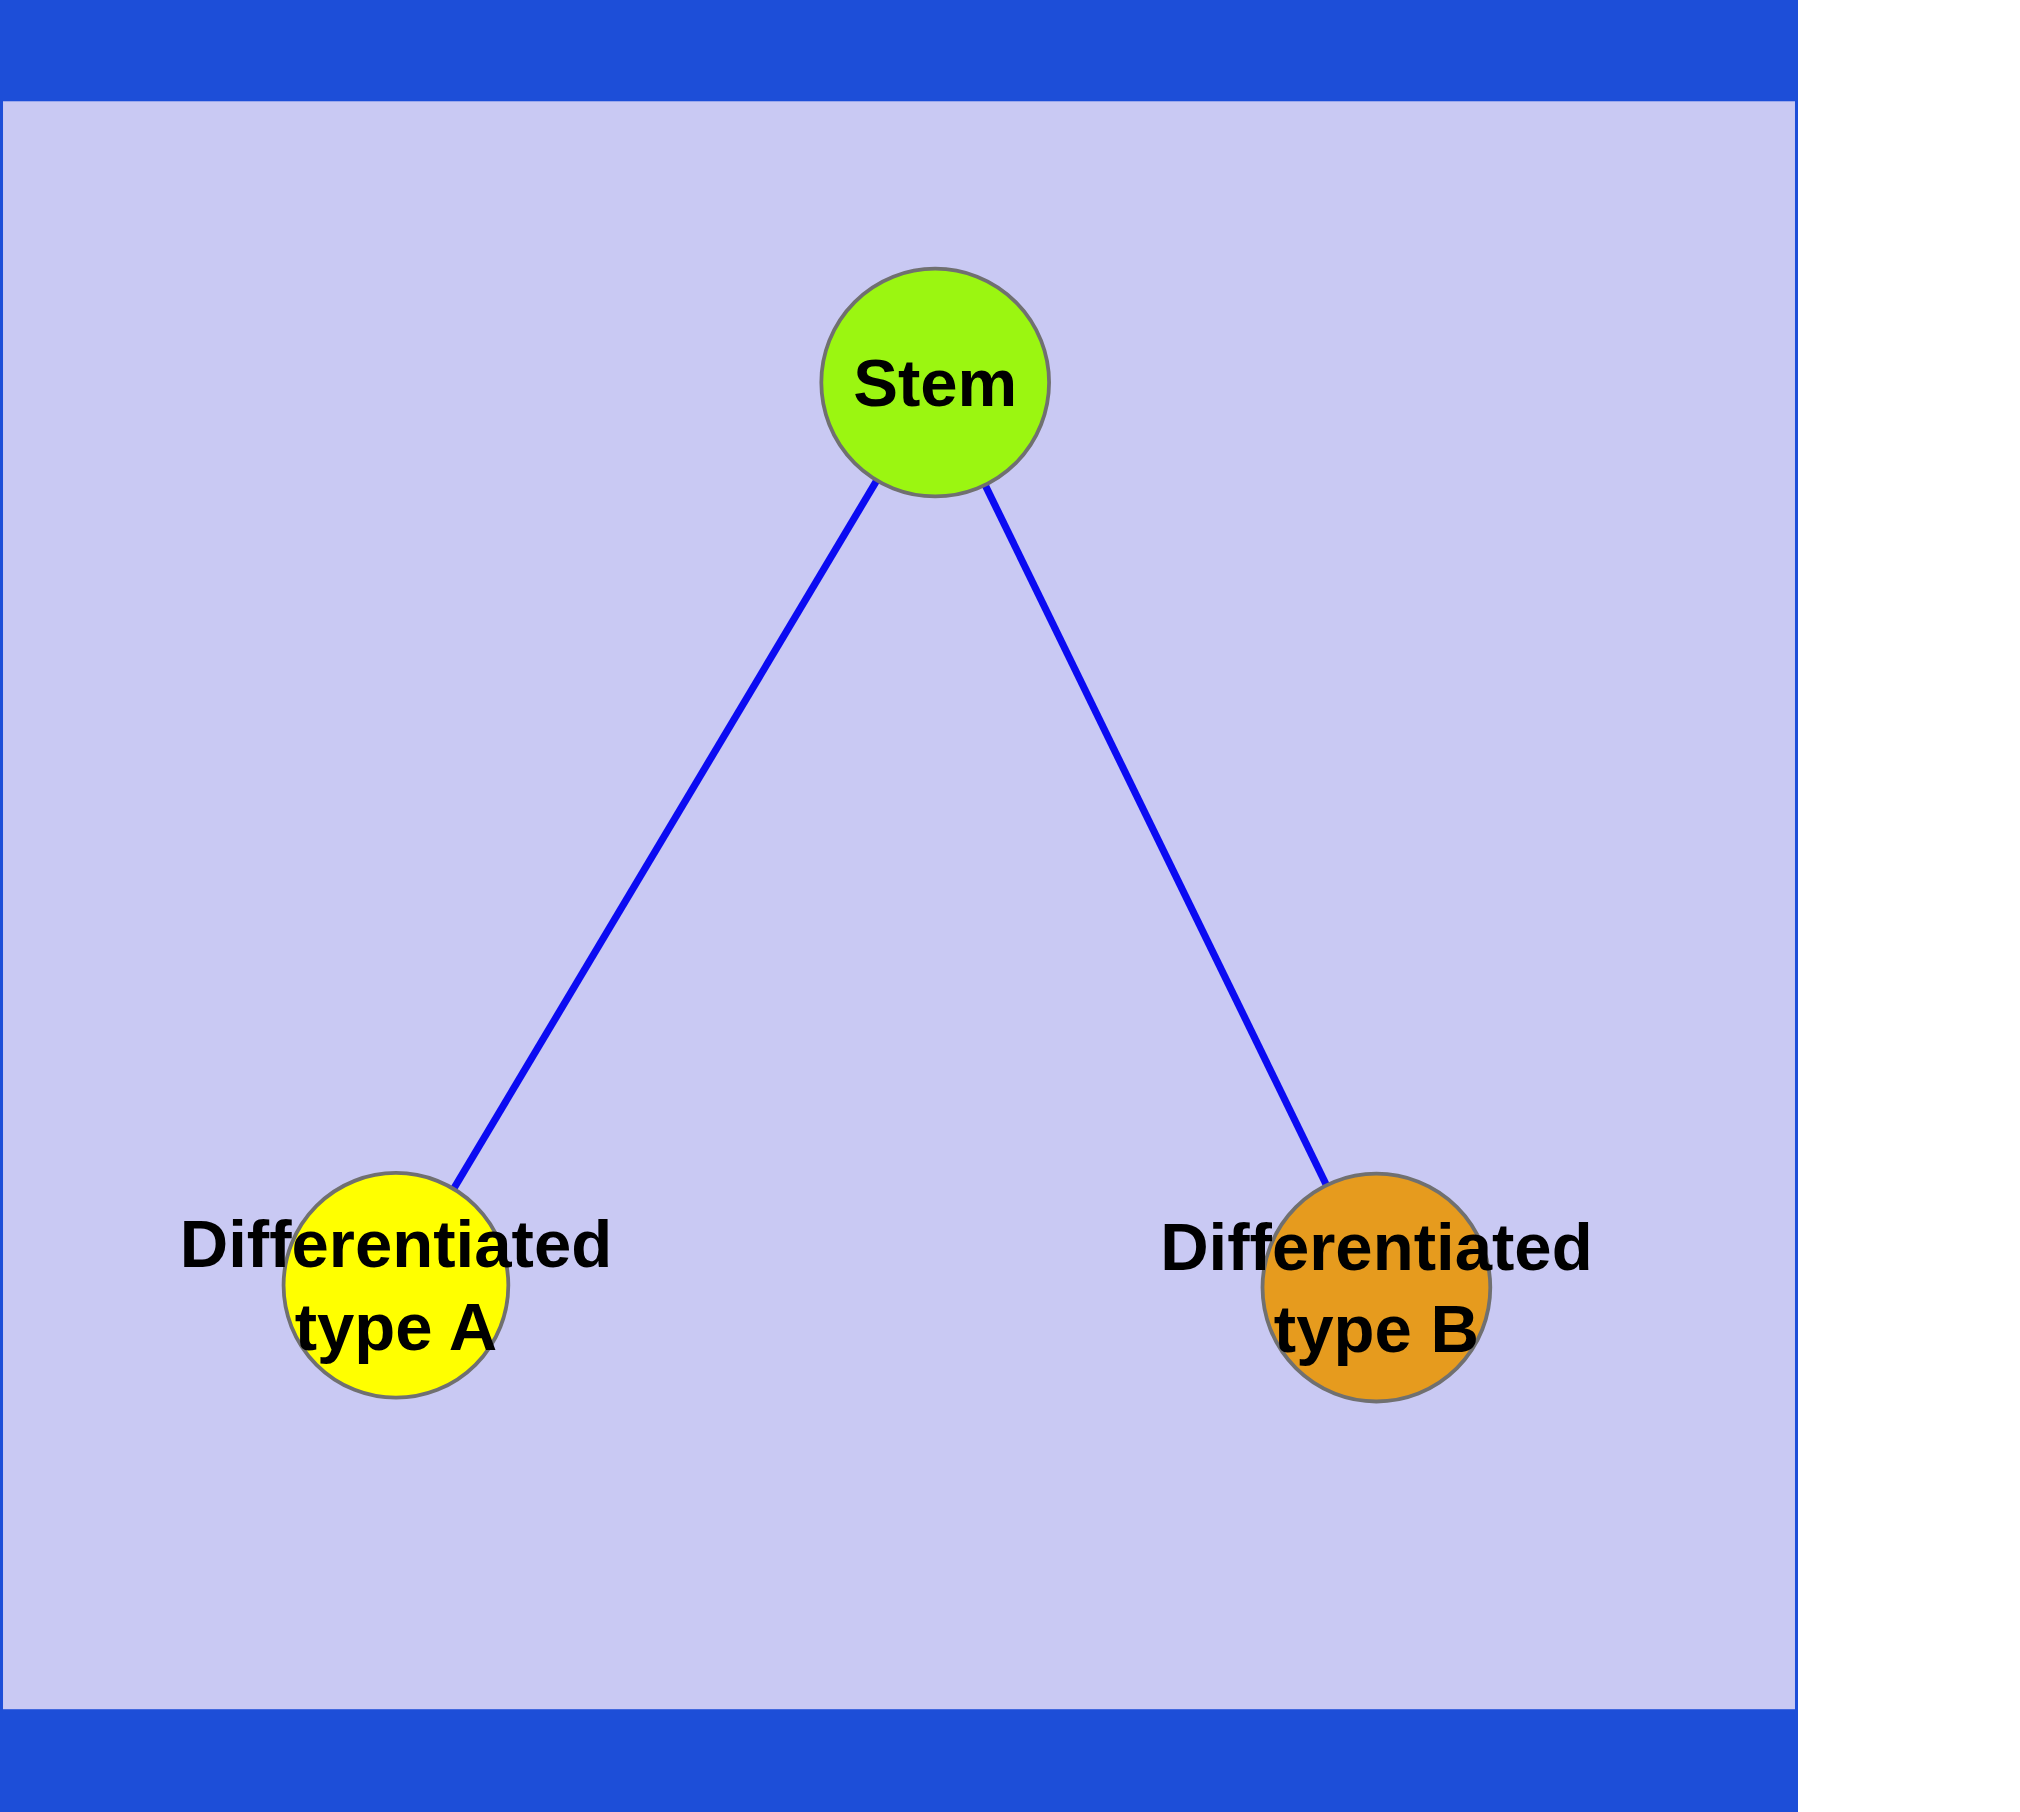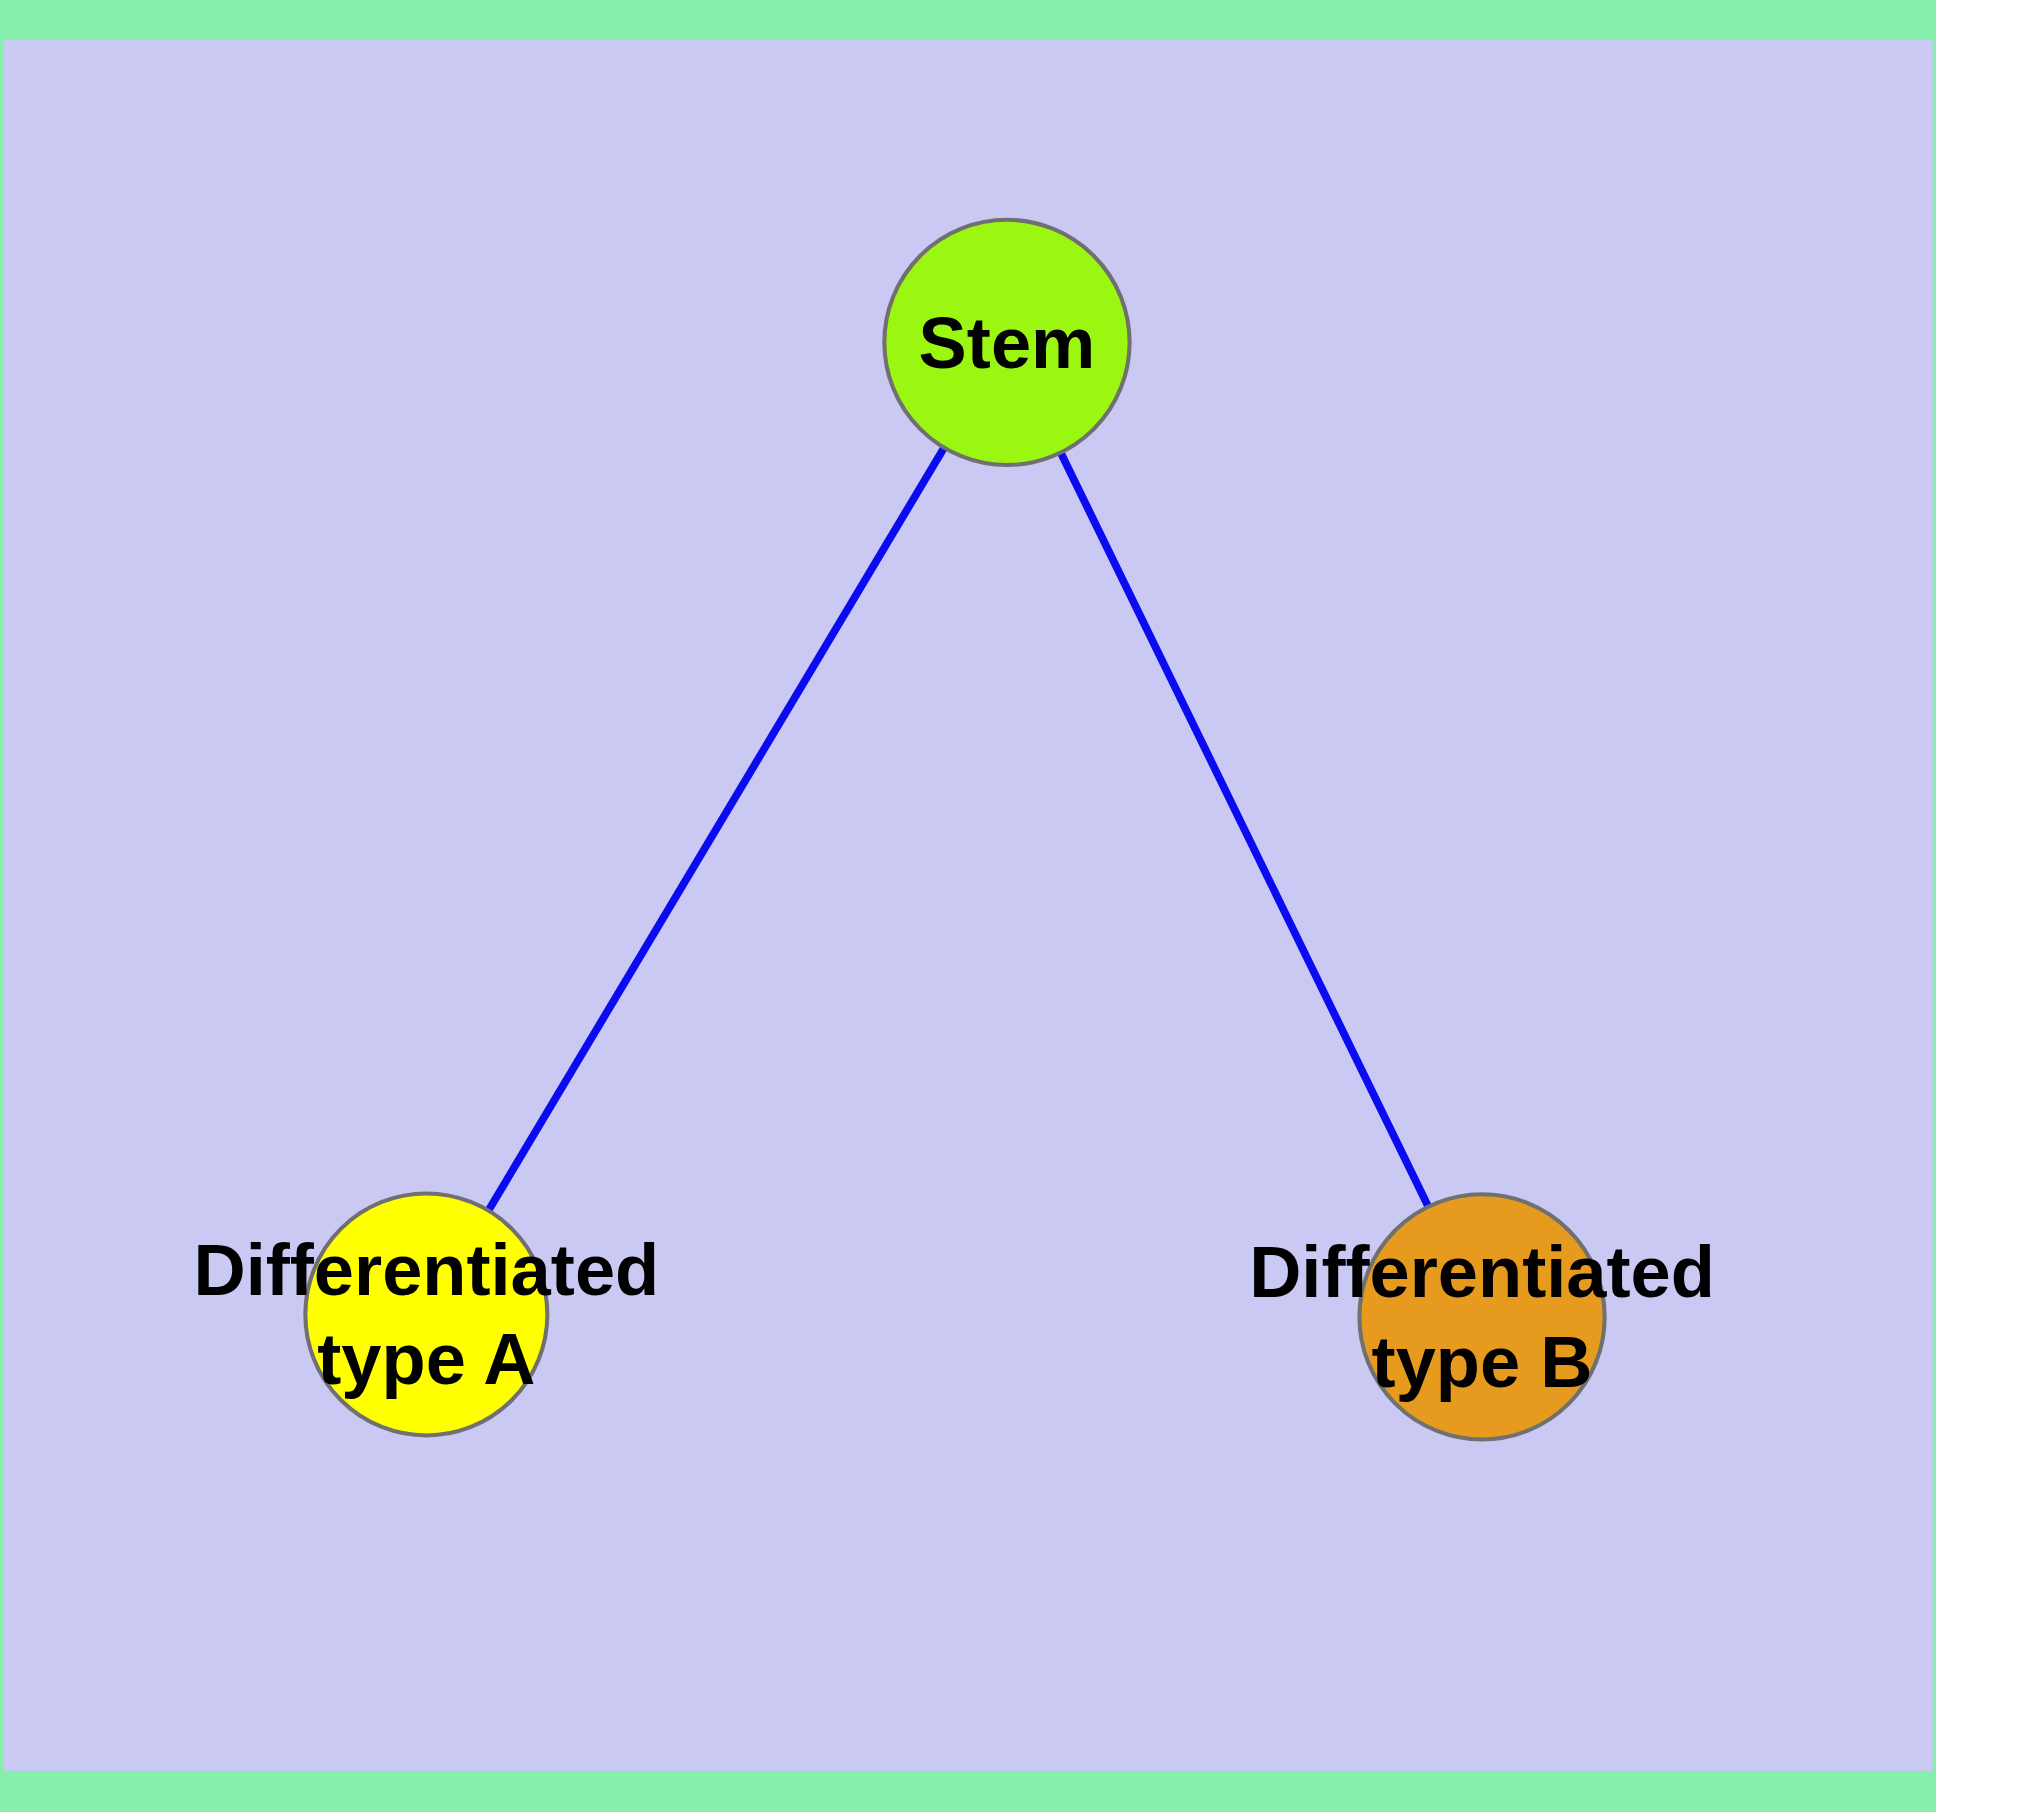--- a/index.html
+++ b/index.html
@@ -2,25 +2,26 @@
 <html style="font-size:13.6px"><head>
 <meta charset="utf-8">
 <style>
   html, body {
     margin: 0;
     padding: 0;
     background: #ffffff;
   }
   .page {
     position: relative;
-    width: 1936px;
+    width: 1776px;
     height: 1812px;
-    background: #86efac;
+    background: #1d4ed8;
     overflow: hidden;
     font-family: "Liberation Sans", sans-serif;
+    padding-left: 22px;
   }
   #diagram-svg {
     position: absolute;
     left: 0;
     top: 0;
     width: 100%;
     height: 100%;
     display: block;
   }
   .node-label {

